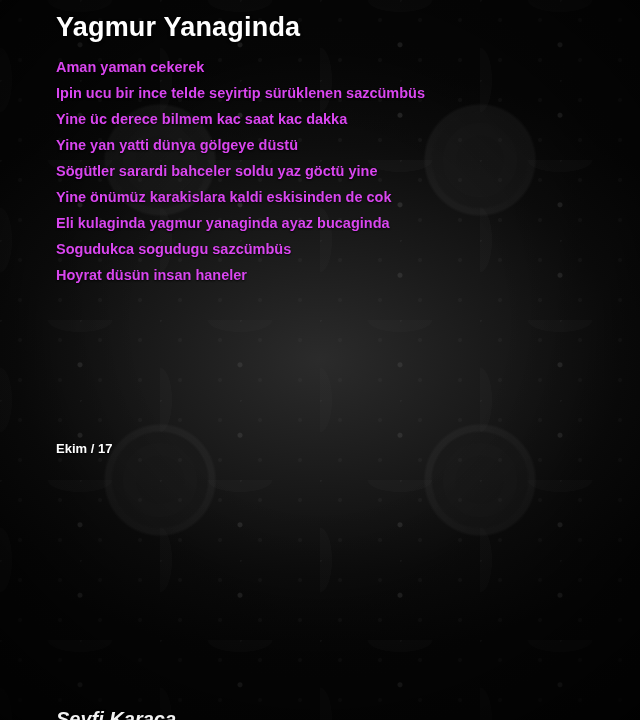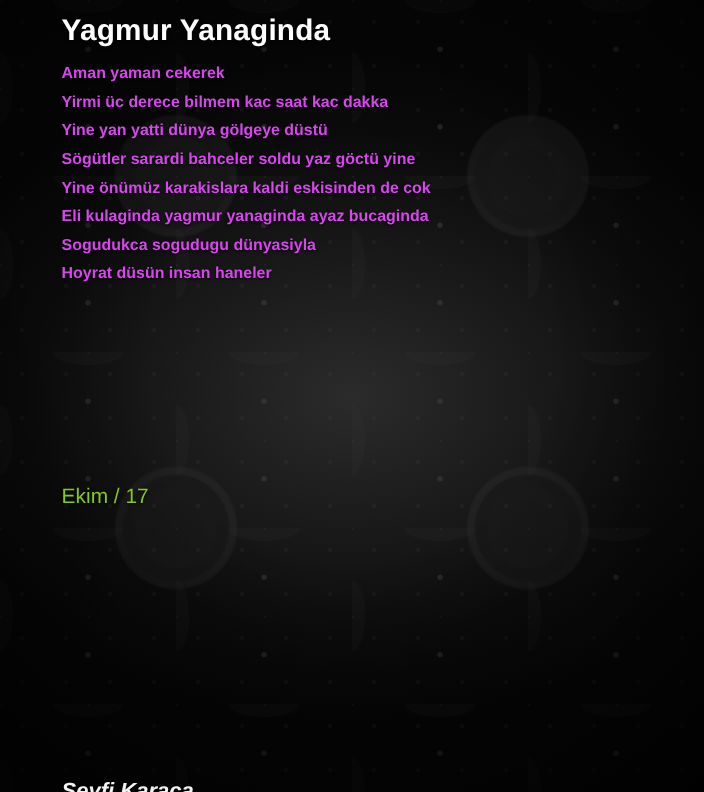--- a/index.html
+++ b/index.html
@@ -100,23 +100,23 @@
     font-weight: bold;
     line-height: 26px;
     white-space: nowrap;
     text-shadow: 0 1px 2px rgba(0,0,0,0.9);
   }
 
   .poem-date {
     position: absolute;
     left: 56px;
     top: 441px;
-    color: #84cc16;
-    font-size: 19px;
-    font-weight: normal;
+    color: #ffffff;
+    font-size: 13px;
+    font-weight: bold;
     text-shadow: 0 1px 2px rgba(0,0,0,0.9);
   }
 
   .poem-author {
     position: absolute;
     left: 56px;
     top: 660px;
     color: #f2f2f2;
     font-size: 20px;
     font-style: italic;
@@ -134,26 +134,27 @@
   <div class="bg-layer bg-medallions"></div>
   <div class="bg-layer bg-filigree"></div>
   <div class="bg-layer bg-vignette"></div>
 
   <div class="content">
 
     <h1 class="poem-title">Yagmur Yanaginda</h1>
 
     <div class="poem-body">
       <div class="poem-line">Aman yaman cekerek</div>
-      <div class="poem-line">Yirmi üc derece bilmem kac saat kac dakka</div>
+      <div class="poem-line">Ipin ucu bir ince telde seyirtip sürüklenen sazcümbüs</div>
+      <div class="poem-line">Yine üc derece bilmem kac saat kac dakka</div>
       <div class="poem-line">Yine yan yatti dünya gölgeye düstü</div>
       <div class="poem-line">Sögütler sarardi bahceler soldu yaz göctü yine</div>
       <div class="poem-line">Yine önümüz karakislara kaldi eskisinden de cok</div>
       <div class="poem-line">Eli kulaginda yagmur yanaginda ayaz bucaginda</div>
-      <div class="poem-line">Sogudukca sogudugu dünyasiyla</div>
+      <div class="poem-line">Sogudukca sogudugu sazcümbüs</div>
       <div class="poem-line">Hoyrat düsün insan haneler</div>
     </div>
 
     <div class="poem-date">Ekim / 17</div>
 
     <div class="poem-author">Seyfi Karaca</div>
 
   </div>
 </div>
 

